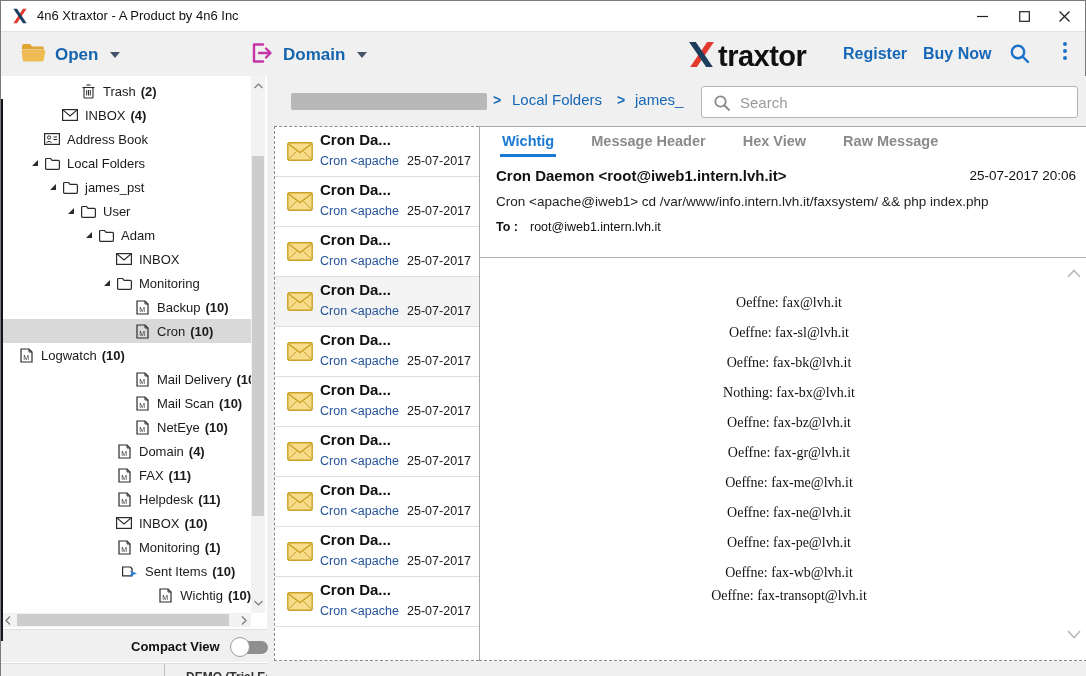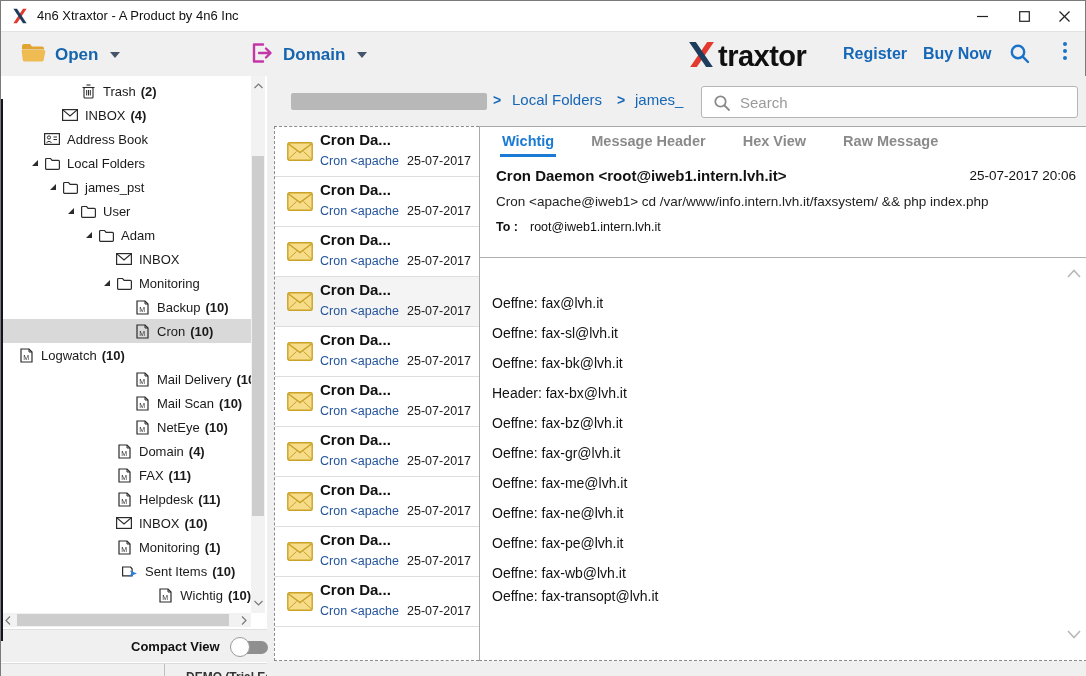--- a/index.html
+++ b/index.html
@@ -79,21 +79,21 @@
   .tabs { position:absolute; left:0; top:0; height:32px; display:flex; gap:33px; padding-left:20px; align-items:flex-start; }
   .tab { font-size:14.5px; font-weight:600; color:#8a8a8a; padding:6px 2px 5px 2px; border-bottom:3px solid transparent; cursor:pointer; white-space:nowrap; }
   .tab.active { color:#1a7ad4; border-bottom-color:#1a7ad4; }
   .msg-from { position:absolute; left:16px; top:40px; font-size:15px; font-weight:700; color:#111; }
   .msg-date { position:absolute; right:10px; top:41px; font-size:13.5px; color:#111; }
   .msg-subj { position:absolute; left:16px; top:67px; font-size:13.5px; color:#222; white-space:nowrap; }
   .msg-to { position:absolute; left:16px; top:93px; font-size:12.5px; color:#111; }
   .msg-to b { margin-right:12px; }
   .divider { position:absolute; left:0; top:130px; width:100%; border-top:1px solid #b0b0b0; }
   .body-area { position:absolute; left:0; top:131px; width:100%; height:403px; overflow:hidden; }
-  .body-lines { padding:30px 0 0 12px; font-family:Liberation Sans, sans-serif; font-size:14px; color:#111; }
+  .body-lines { padding:30px 0 0 12px; font-family:Liberation Serif, serif; font-size:14px; color:#111;text-align:center; }
   .body-line { line-height:30px; white-space:nowrap; }
   .body-line:last-child { line-height:16px; }
   .cb-chev { position:absolute; right:5px; color:#b8b8b8; }
   .cb-up { top:137px; } .cb-down { top:498px; }
 </style>
 </head>
 <body>
 
 <div id="app">
 
@@ -609,21 +609,21 @@
       <div class="msg-from">Cron Daemon &lt;root@iweb1.intern.lvh.it&gt;</div>
       <div class="msg-date">25-07-2017 20:06</div>
       <div class="msg-subj">Cron &lt;apache@iweb1&gt; cd /var/www/info.intern.lvh.it/faxsystem/ &amp;&amp; php index.php</div>
       <div class="msg-to"><b>To :</b><span>root@iweb1.intern.lvh.it</span></div>
       <div class="divider"></div>
       <div class="body-area">
         <div class="body-lines" id="body-lines">
             <div class="body-line">Oeffne: fax@lvh.it</div>
             <div class="body-line">Oeffne: fax-sl@lvh.it</div>
             <div class="body-line">Oeffne: fax-bk@lvh.it</div>
-            <div class="body-line">Header: fax-bx@lvh.it</div>
+            <div class="body-line">Nothing: fax-bx@lvh.it</div>
             <div class="body-line">Oeffne: fax-bz@lvh.it</div>
             <div class="body-line">Oeffne: fax-gr@lvh.it</div>
             <div class="body-line">Oeffne: fax-me@lvh.it</div>
             <div class="body-line">Oeffne: fax-ne@lvh.it</div>
             <div class="body-line">Oeffne: fax-pe@lvh.it</div>
             <div class="body-line">Oeffne: fax-wb@lvh.it</div>
             <div class="body-line">Oeffne: fax-transopt@lvh.it</div>
           </div>
       </div>
       <span class="cb-chev cb-up"><svg width="14" height="9" viewBox="0 0 14 9">

